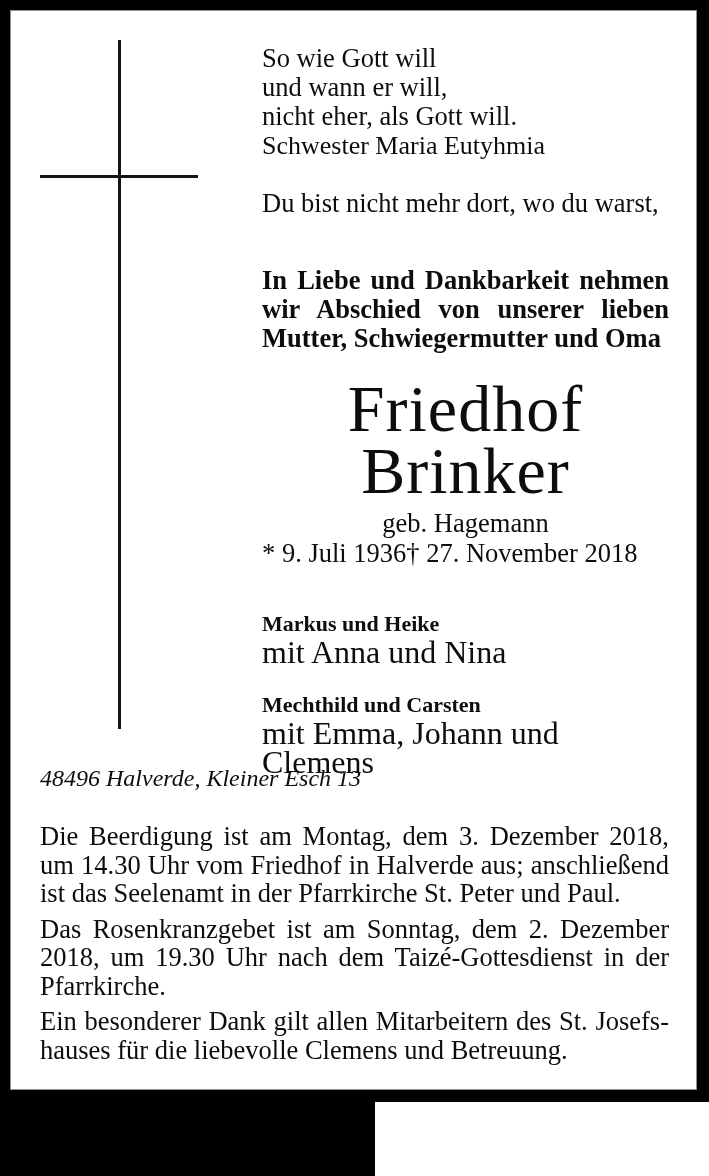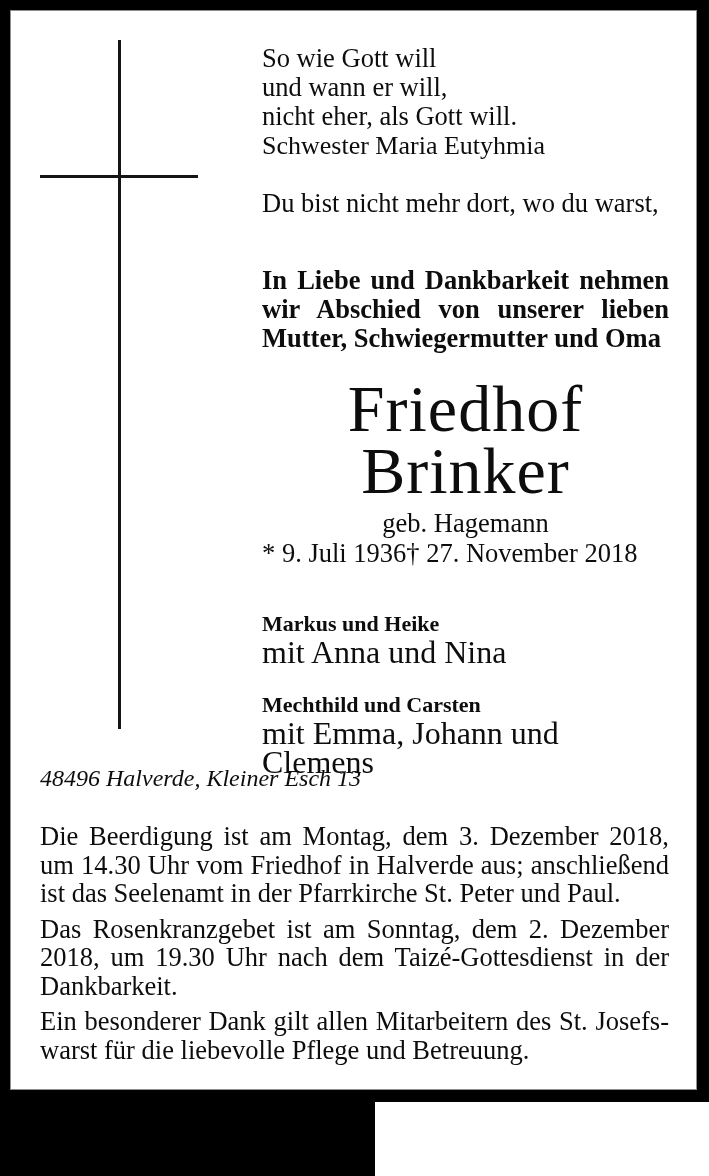--- a/index.html
+++ b/index.html
@@ -106,23 +106,23 @@
 
   <div class="paragraphs">
     <div class="para justify">
         <div class="line">Die Beerdigung ist am Montag, dem 3. Dezember 2018,</div>
         <div class="line">um 14.30 Uhr vom Friedhof in Halverde aus; anschließend</div>
         <div class="line">ist das Seelenamt in der Pfarrkirche St. Peter und Paul.</div>
       </div>
     <div class="para justify">
         <div class="line">Das Rosenkranzgebet ist am Sonntag, dem 2. Dezember</div>
         <div class="line">2018, um 19.30 Uhr nach dem Taizé-Gottesdienst in der</div>
-        <div class="line">Dankbarkeit.</div>
+        <div class="line">Pfarrkirche.</div>
       </div>
     <div class="para justify">
         <div class="line">Ein besonderer Dank gilt allen Mitarbeitern des St. Josefs-</div>
-        <div class="line">warst für die liebevolle Pflege und Betreuung.</div>
+        <div class="line">hauses für die liebevolle Clemens und Betreuung.</div>
       </div>
   </div>
 
 </div>
 
 <div class="notch"></div>
 
 </body></html>

